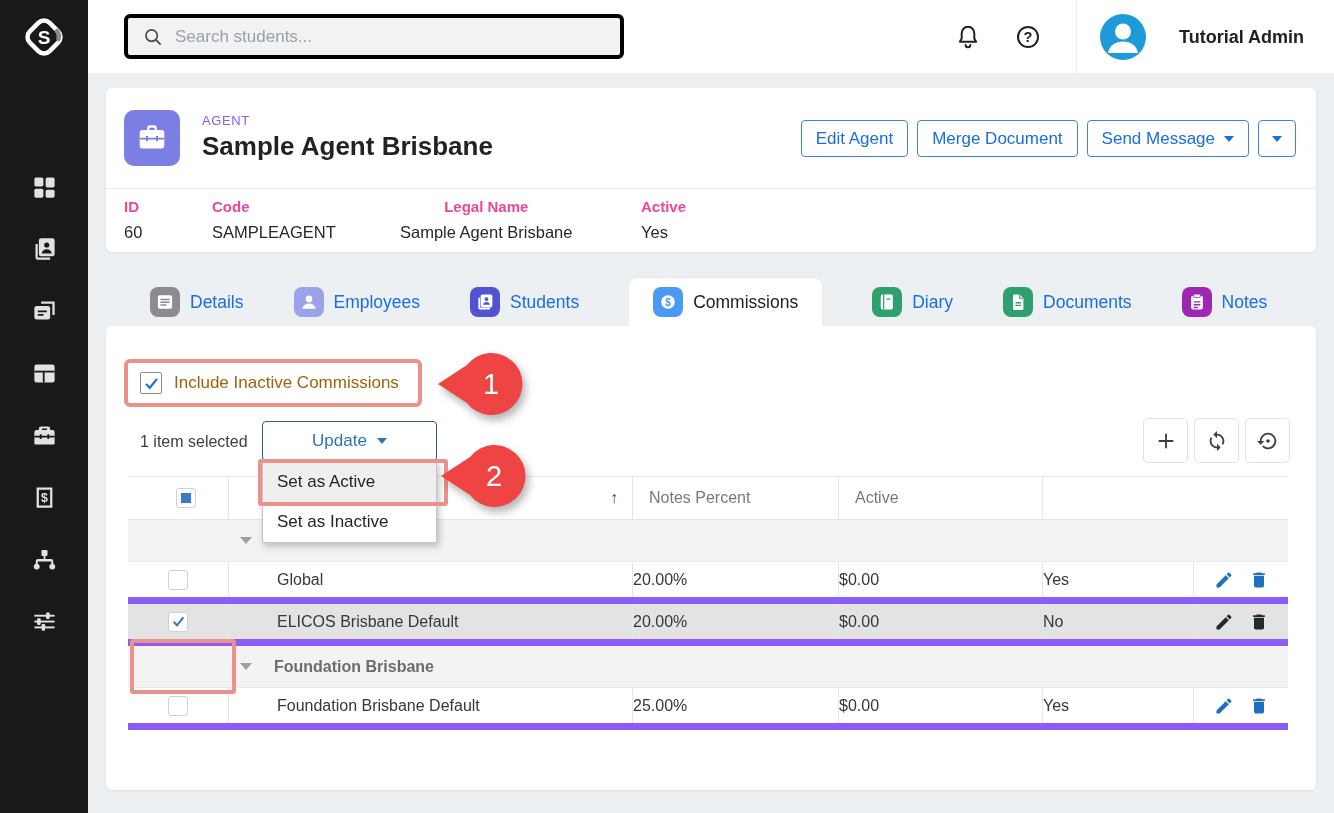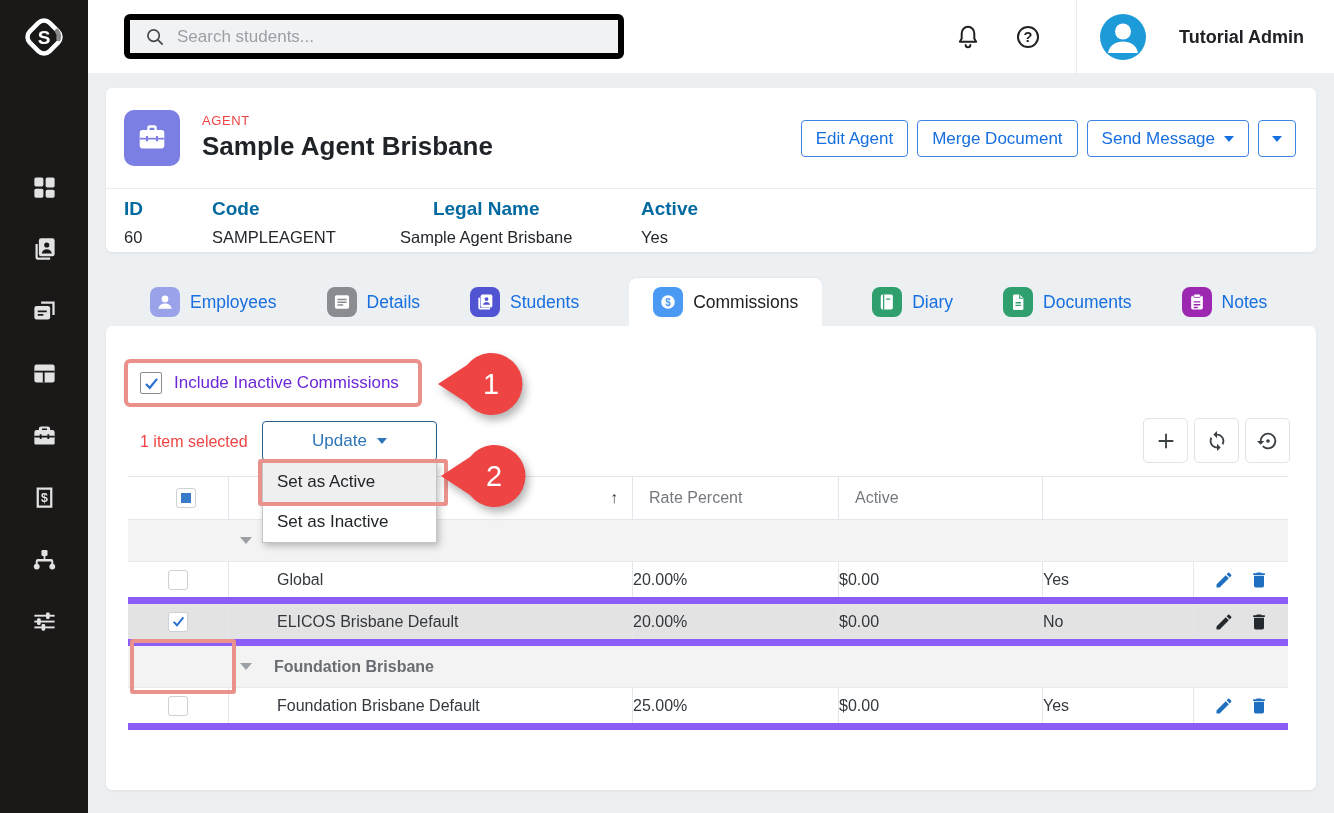--- a/index.html
+++ b/index.html
@@ -8,61 +8,61 @@
 
   
   .sidebar { position:absolute; left:0; top:0; width:88px; height:813px; background:#1b1818; z-index:5; }
   .logo { height:74px; display:flex; align-items:center; justify-content:center; cursor:pointer; }
   .nav { display:flex; flex-direction:column; align-items:center; padding-top:100px; gap:35px; }
   .nav .nav-item { width:27px; height:27px; display:flex; align-items:center; justify-content:center; cursor:pointer; }
   .nav svg { width:27px; height:27px; fill:#e2e2e2; }
 
   
   .topbar { position:absolute; left:88px; top:0; width:1246px; height:74px; background:#fff; border-bottom:1px solid #efefef; z-index:4; }
-  .search { position:absolute; left:36px; top:14px; width:500px; height:45px; background:#f1f2f4; border:6px solid #000000; border-radius:6px; display:flex; align-items:center; padding:0 14px; gap:11px; }
+  .search { position:absolute; left:36px; top:14px; width:500px; height:45px; background:#f1f2f4; border:4px solid #000000; border-radius:6px; display:flex; align-items:center; padding:0 14px; gap:11px; }
   .search input { flex:1; border:none; outline:none; background:transparent; font-family:inherit; font-size:17px; color:#202124; }
   .search input::placeholder { color:#9aa0a6; }
   .top-iconbtn { position:absolute; top:23px; width:28px; height:28px; cursor:pointer; }
   .v-divider { position:absolute; left:988px; top:0; width:1px; height:74px; background:#e9ebee; }
   .user { position:absolute; left:1012px; top:0; height:74px; display:flex; align-items:center; gap:33px; cursor:pointer; }
   .avatar { width:46px; height:46px; border-radius:50%; background:#1d9bd8; overflow:hidden; display:flex; align-items:center; justify-content:center; }
   .user-name { font-size:18px; font-weight:bold; color:#202124; }
 
   
   .page { position:absolute; left:88px; top:74px; width:1246px; height:739px; background:#edf0f3; }
   .card { background:#fff; border-radius:6px; box-shadow:0 1px 3px rgba(0,0,0,.07); }
 
   
   .card1 { position:absolute; left:18px; top:14px; width:1210px; height:164px; }
   .agent-icon { position:absolute; left:18px; top:22px; width:56px; height:56px; background:#7b7ee2; border-radius:10px; display:flex; align-items:center; justify-content:center; }
-  .agent-kind { position:absolute; left:96px; top:25px; font-size:13px; letter-spacing:.6px; color:#ef4444; }
+  .agent-kind { position:absolute; left:96px; top:25px; font-size:13px; letter-spacing:.6px; color:#8b5cf6; }
   .agent-name { position:absolute; left:96px; top:43px; font-size:26px; font-weight:bold; color:#1f2327; }
   .hdr-buttons { position:absolute; right:20px; top:32px; display:flex; gap:9px; }
   .btn-outline { height:37px; background:#fff; border:1px solid #3e83e4; border-radius:4px; color:#176fe0; font-size:17px; font-family:inherit; padding:0 14px; display:flex; align-items:center; gap:9px; cursor:pointer; }
   .caret { width:0; height:0; border-left:5px solid transparent; border-right:5px solid transparent; border-top:6px solid currentColor; }
   .card1 .divider { position:absolute; left:0; top:100px; width:100%; height:1px; background:#ececec; }
   .field { position:absolute; top:110px; }
-  .field .f-label { font-size:19px; font-weight:bold; color:#0369a1; }
+  .field .f-label { font-size:15px; font-weight:bold; color:#ec4899; }
   .field .f-value { font-size:16.5px; color:#24282c; margin-top:8px; }
 
   
   .tabs { position:absolute; left:18px; top:204px; height:48px; display:flex; align-items:stretch; padding-left:44px; gap:50px; }
   .tab { display:flex; align-items:center; gap:10px; font-size:17.5px; color:#176fe0; cursor:pointer; white-space:nowrap; }
   .tab.active { background:#fff; border-radius:8px 8px 0 0; padding:0 24px; color:#202124; box-shadow:0 -1px 2px rgba(0,0,0,.04); }
   .tab-ic { width:30px; height:30px; border-radius:8px; display:flex; align-items:center; justify-content:center; }
 
   
   .card2 { position:absolute; left:18px; top:252px; width:1210px; height:464px; border-top-left-radius:6px; }
 
   .include-box { position:absolute; left:18px; top:33px; width:298px; height:48px; border:4px solid #ea918c; border-radius:6px; display:flex; align-items:center; padding-left:12px; gap:12px; background:#fff; }
   .cb { background:#fff; display:flex; align-items:center; justify-content:center; }
   .cb-filter { width:22px; height:22px; border:1px solid #8b8b8b; border-radius:2px; cursor:pointer; }
-  .include-label { font-size:17px; color:#6d28d9; }
-
-  .sel-text { position:absolute; left:34px; top:104px; font-size:16px; color:#ef4444; line-height:24px; }
+  .include-label { font-size:17px; color:#a16207; }
+
+  .sel-text { position:absolute; left:34px; top:104px; font-size:16px; color:#404040; line-height:24px; }
   .update-btn { position:absolute; left:156px; top:95px; width:175px; height:40px; background:#fff; border:1px solid #2a5d87; border-radius:4px; color:#2e74b8; font-size:17px; font-family:inherit; display:flex; align-items:center; justify-content:center; gap:10px; cursor:pointer; z-index:25; }
 
   .toolbar-btn { position:absolute; top:92px; width:45px; height:45px; background:#fff; border:1px solid #dfe3e6; border-radius:5px; display:flex; align-items:center; justify-content:center; cursor:pointer; }
   .toolbar-btn svg { width:22px; height:22px; fill:#3b4045; }
 
   
   .dropdown { position:absolute; left:156px; top:135px; width:175px; background:#fff; border:1px solid #c5c5c5; box-shadow:2px 3px 7px rgba(0,0,0,.25); z-index:30; }
   .dd-item { height:40px; display:flex; align-items:center; padding-left:14px; font-size:17px; color:#212529; cursor:pointer; }
   .dd-item.hl { background:#efefef; }
 
@@ -254,36 +254,36 @@
         <div class="f-value">Sample Agent Brisbane</div>
     </div>
     <div class="field" style="left:535px;">
       <div class="f-label">Active</div>
         <div class="f-value">Yes</div>
     </div>
   </div>
 
   <div class="tabs">
     <div class="tab">
+      <span class="tab-ic" style="background:#8b8b92;">
+          <svg width="20" height="20" viewBox="0 0 24 24">
+            <rect x="3.5" y="4" width="17" height="16" rx="2" fill="#fff"></rect>
+            <path d="M6.5 8h11v1.8h-11zM6.5 11.4h11v1.8h-11zM6.5 14.8h7v1.8h-7z" fill="#8b8b92"></path>
+          </svg>
+        </span>
+      <span>Details</span>
+    </div>
+    <div class="tab">
       <span class="tab-ic" style="background:#9aa2ea;">
           <svg width="20" height="20" viewBox="0 0 24 24">
             <circle cx="12" cy="8.3" r="4" fill="#fff"></circle>
             <path d="M4 20c.8-4.2 4.2-6.2 8-6.2s7.2 2 8 6.2z" fill="#fff"></path>
           </svg>
         </span>
       <span>Employees</span>
-    </div>
-    <div class="tab">
-      <span class="tab-ic" style="background:#8b8b92;">
-          <svg width="20" height="20" viewBox="0 0 24 24">
-            <rect x="3.5" y="4" width="17" height="16" rx="2" fill="#fff"></rect>
-            <path d="M6.5 8h11v1.8h-11zM6.5 11.4h11v1.8h-11zM6.5 14.8h7v1.8h-7z" fill="#8b8b92"></path>
-          </svg>
-        </span>
-      <span>Details</span>
     </div>
     <div class="tab">
       <span class="tab-ic" style="background:#5053d2;">
           <svg width="20" height="20" viewBox="0 0 24 24">
             <path d="M4 7h2.2v12H18v2H6a2 2 0 0 1-2-2V7z" fill="#fff"></path>
             <rect x="6.8" y="3" width="14" height="15.5" rx="2" fill="#fff"></rect>
             <circle cx="13.8" cy="8.5" r="2.3" fill="#5053d2"></circle>
             <path d="M9.6 15.4c.5-2.5 2.3-3.4 4.2-3.4s3.7.9 4.2 3.4z" fill="#5053d2"></path>
           </svg>
         </span>
@@ -372,21 +372,21 @@
     </div>
 
     <div class="table">
       <div class="thead">
         <div style="justify-content:center;">
           <span class="cb cb-row cb-ind"></span>
         </div>
         <div class="th-name">
             <span class="sort-arrow">↑</span>
           </div>
-        <div>Rate Percent</div>
+        <div>Notes Percent</div>
         <div>Active</div>
         <div></div>
       </div>
 
       <div class="tgroup">
         <span class="grp-caret"></span>
         <span class="grp-label"></span>
       </div>
       <div class="trow">
         <div class="td-cb">

